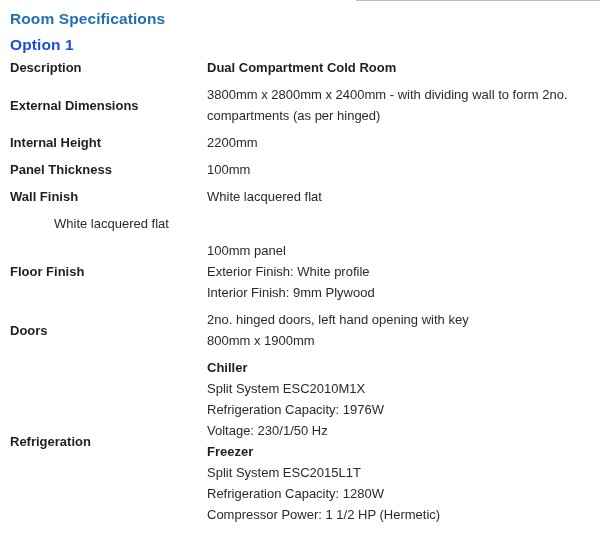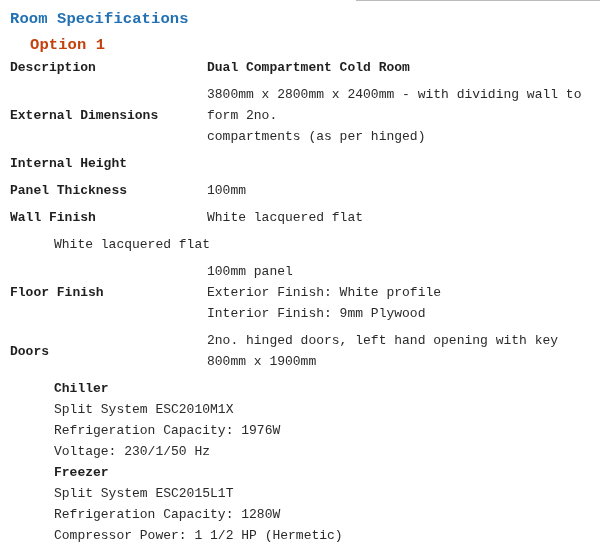--- a/index.html
+++ b/index.html
@@ -15,21 +15,20 @@
     font-family: "Liberation Sans", sans-serif;
     color: #2a2a2a;
   }
   .page {
     position: absolute;
     top: 0; left: 0;
     width: 600px;
     height: 397px;
     padding: 9px 18px 0 10px;
     box-sizing: border-box;
-    font-family: Liberation Mono, monospace;
   }
   .scan-artifact-top {
     position: absolute;
     top: 0;
     left: 356px;
     width: 244px;
     height: 1px;
     background: #b9bcbe;
   }
   .doc-title {
@@ -71,38 +70,41 @@
   .spec-line.bold { font-weight: bold; color: #1f1f1f; }
 </style>
 </head>
 <body>
 
 <div class="page">
   <div class="scan-artifact-top"></div>
 
   <h1 class="doc-title" style="color: rgb(34, 113, 180);">Room Specifications</h1>
 
-  <h2 class="doc-subtitle" style="color: #c2410c; margin-left: 20px;">Option 1</h2>
+  <h2 class="doc-subtitle" style="color: #1d4ed8;">Option 1</h2>
 
   <div class="spec-table" id="spec-table">
       <div class="spec-row">
         <div class="spec-label">Description</div>
         <div class="spec-value">
           <div class="spec-line bold">Dual Compartment Cold Room</div>
         </div>
       </div>
       <div class="spec-row">
         <div class="spec-label">External Dimensions</div>
         <div class="spec-value">
           <div class="spec-line">3800mm x 2800mm x 2400mm - with dividing wall to form 2no.</div>
           <div class="spec-line">compartments (as per hinged)</div>
         </div>
       </div>
       <div class="spec-row">
         <div class="spec-label">Internal Height</div>
+        <div class="spec-value">
+          <div class="spec-line">2200mm</div>
+        </div>
       </div>
       <div class="spec-row">
         <div class="spec-label">Panel Thickness</div>
         <div class="spec-value">
           <div class="spec-line">100mm</div>
         </div>
       </div>
       <div class="spec-row">
         <div class="spec-label">Wall Finish</div>
         <div class="spec-value">
@@ -123,20 +125,21 @@
         </div>
       </div>
       <div class="spec-row">
         <div class="spec-label">Doors</div>
         <div class="spec-value">
           <div class="spec-line">2no. hinged doors, left hand opening with key</div>
           <div class="spec-line">800mm x 1900mm</div>
         </div>
       </div>
       <div class="spec-row">
+        <div class="spec-label">Refrigeration</div>
         <div class="spec-value">
           <div class="spec-line bold">Chiller</div>
           <div class="spec-line">Split System ESC2010M1X</div>
           <div class="spec-line">Refrigeration Capacity: 1976W</div>
           <div class="spec-line">Voltage: 230/1/50 Hz</div>
           <div class="spec-line bold">Freezer</div>
           <div class="spec-line">Split System ESC2015L1T</div>
           <div class="spec-line">Refrigeration Capacity: 1280W</div>
           <div class="spec-line">Compressor Power: 1 1/2 HP (Hermetic)</div>
         </div>

